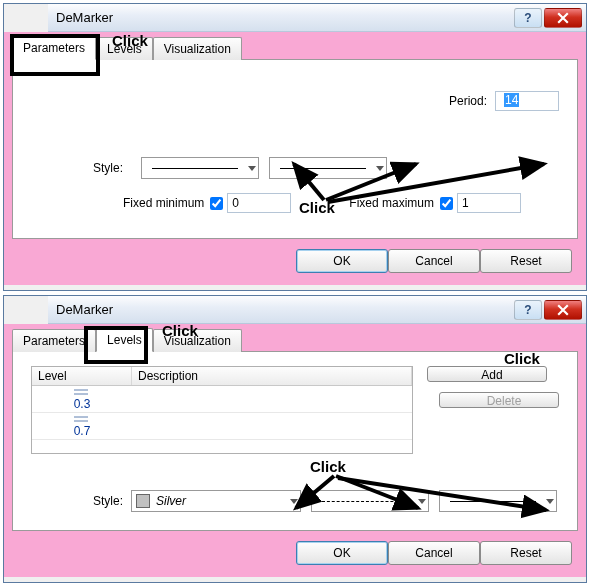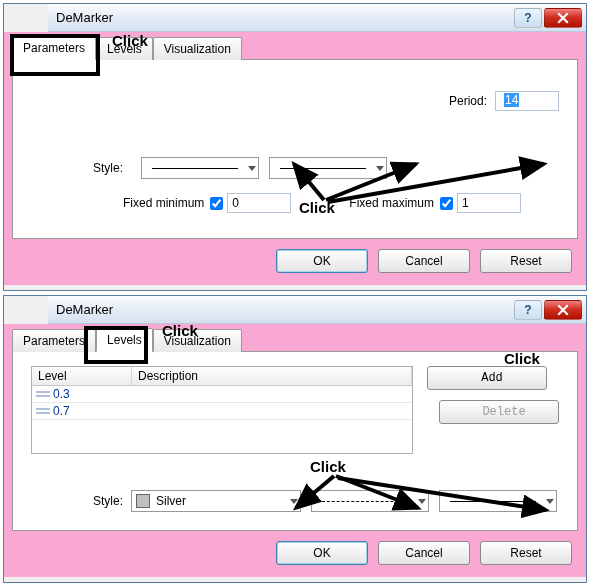--- a/index.html
+++ b/index.html
@@ -128,43 +128,42 @@
   }
   .lineprev {
     flex:1;
     height:0;
     border-top: 1.5px solid #000;
     margin: 0 6px;
   }
   .btnrow {
     display:flex;
     justify-content:flex-end;
-    gap: 10px;
     padding: 10px 6px 4px 0;
   }
   button.dlgbtn {
     width: 92px;
     height: 24px;
     border: 1px solid #8a8a8a;
     border-radius: 3px;
     background: linear-gradient(to bottom,#fefefe,#e4e4e4);
     font-family: inherit;
     font-size: 12px;
   }
   button.dlgbtn.primary {
     border: 1px solid #3c7fb1;
     box-shadow: 0 0 0 1px #a6d1ef inset;
   }
   button.panelbtn {
     width: 120px;
-    height: 24px;
+    height: 16px;
     border:1px solid #8a8a8a;
     border-radius:3px;
     background: linear-gradient(to bottom,#fefefe,#e4e4e4);
-    font-family:Liberation Mono, monospace;
+    font-family:Liberation Sans, sans-serif;
     font-size:12px;
     padding-left:16px;
   }
   .chk { margin: 0 4px 0 6px; }
   
   .grid {
     border:1px solid #b0b0b0;
     background:#fff;
     height:88px;
     overflow:hidden;
@@ -182,20 +181,21 @@
   .grow {
     display:flex;
     border-bottom:1px solid #e8e8e8;
     font-size:12px;
   }
   .gcell {
     padding:1px 4px;
     display:flex;
     align-items:center;
     color:#003399;
+    flex-direction:column;
   }
   .gcell svg { margin-right:3px; }
   
   .hlbox {
     position:absolute;
     border: 4px solid #000;
     pointer-events:none;
     z-index:50;
   }
   .annot {
@@ -337,21 +337,21 @@
         </div>
         <div style="display:flex; flex-direction:column; gap:10px;">
           <button class="panelbtn"><span>Add</span></button>
           <button class="panelbtn disabled" style="color:#a0a0a0;margin-left:12px;"><span>Delete</span></button>
         </div>
       </div>
 
       <div class="row" style="margin-top:auto;">
         <span class="lbl" style="width:92px; margin-right:8px;">Style:</span>
         <div class="sel" style="width:170px;">
-          <span style="display:flex;align-items:center;">
+          <span style="display:flex;align-items:center;font-style:italic;">
             <span class="swatch" id="d2-swatch" style="background: rgb(192, 192, 192);"></span>
             <span>Silver</span>
           </span>
           <span class="caret"></span>
         </div>
         <div class="sel" style="width:118px; margin-left:10px;">
           <span class="lineprev" style="border-top:1.5px dashed #000;"></span>
           <span class="caret"></span>
         </div>
         <div class="sel" style="width:118px; margin-left:10px;">

